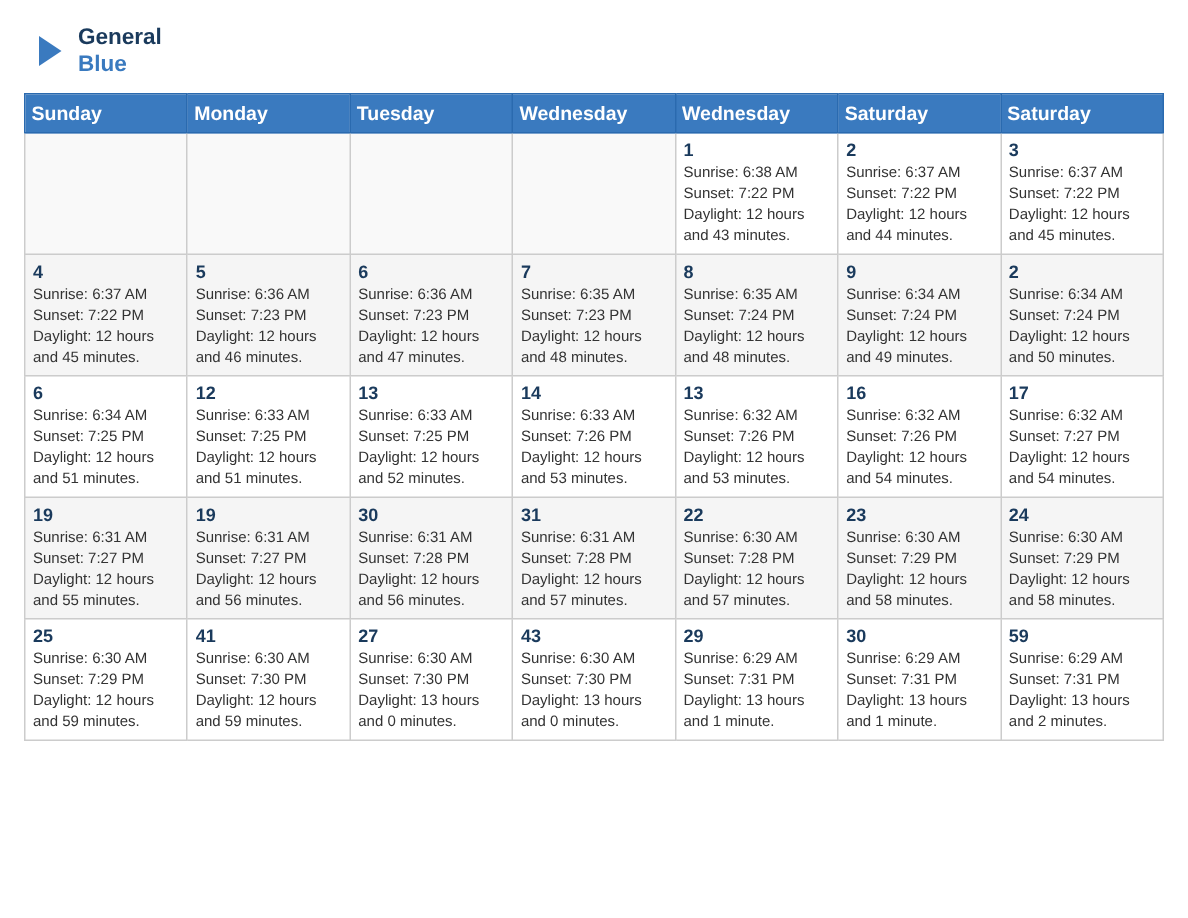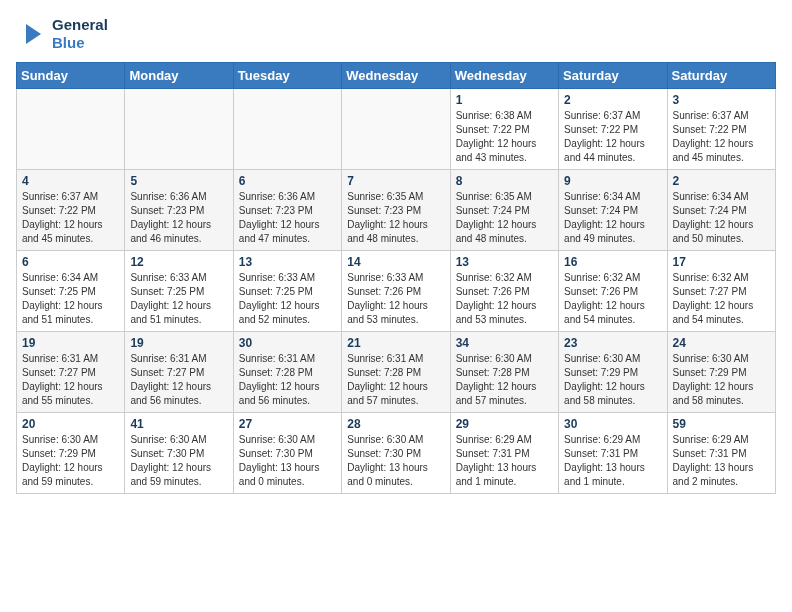--- a/index.html
+++ b/index.html
@@ -258,28 +258,28 @@
 and 56 minutes.</div>
         </td>
         <td>
           <span class="day-number">30</span>
           <div class="day-info" style="white-space: pre-line;">Sunrise: 6:31 AM
 Sunset: 7:28 PM
 Daylight: 12 hours
 and 56 minutes.</div>
         </td>
         <td>
-          <span class="day-number">21</span>
+          <span class="day-number">31</span>
           <div class="day-info" style="white-space: pre-line;">Sunrise: 6:31 AM
 Sunset: 7:28 PM
 Daylight: 12 hours
 and 57 minutes.</div>
         </td>
         <td>
-          <span class="day-number">34</span>
+          <span class="day-number">22</span>
           <div class="day-info" style="white-space: pre-line;">Sunrise: 6:30 AM
 Sunset: 7:28 PM
 Daylight: 12 hours
 and 57 minutes.</div>
         </td>
         <td>
           <span class="day-number">23</span>
           <div class="day-info" style="white-space: pre-line;">Sunrise: 6:30 AM
 Sunset: 7:29 PM
 Daylight: 12 hours
@@ -288,42 +288,42 @@
         <td>
           <span class="day-number">24</span>
           <div class="day-info" style="white-space: pre-line;">Sunrise: 6:30 AM
 Sunset: 7:29 PM
 Daylight: 12 hours
 and 58 minutes.</div>
         </td>
       </tr>
       <tr>
         <td>
-          <span class="day-number">20</span>
+          <span class="day-number">25</span>
           <div class="day-info" style="white-space: pre-line;">Sunrise: 6:30 AM
 Sunset: 7:29 PM
 Daylight: 12 hours
 and 59 minutes.</div>
         </td>
         <td>
           <span class="day-number">41</span>
           <div class="day-info" style="white-space: pre-line;">Sunrise: 6:30 AM
 Sunset: 7:30 PM
 Daylight: 12 hours
 and 59 minutes.</div>
         </td>
         <td>
           <span class="day-number">27</span>
           <div class="day-info" style="white-space: pre-line;">Sunrise: 6:30 AM
 Sunset: 7:30 PM
 Daylight: 13 hours
 and 0 minutes.</div>
         </td>
         <td>
-          <span class="day-number">28</span>
+          <span class="day-number">43</span>
           <div class="day-info" style="white-space: pre-line;">Sunrise: 6:30 AM
 Sunset: 7:30 PM
 Daylight: 13 hours
 and 0 minutes.</div>
         </td>
         <td>
           <span class="day-number">29</span>
           <div class="day-info" style="white-space: pre-line;">Sunrise: 6:29 AM
 Sunset: 7:31 PM
 Daylight: 13 hours

